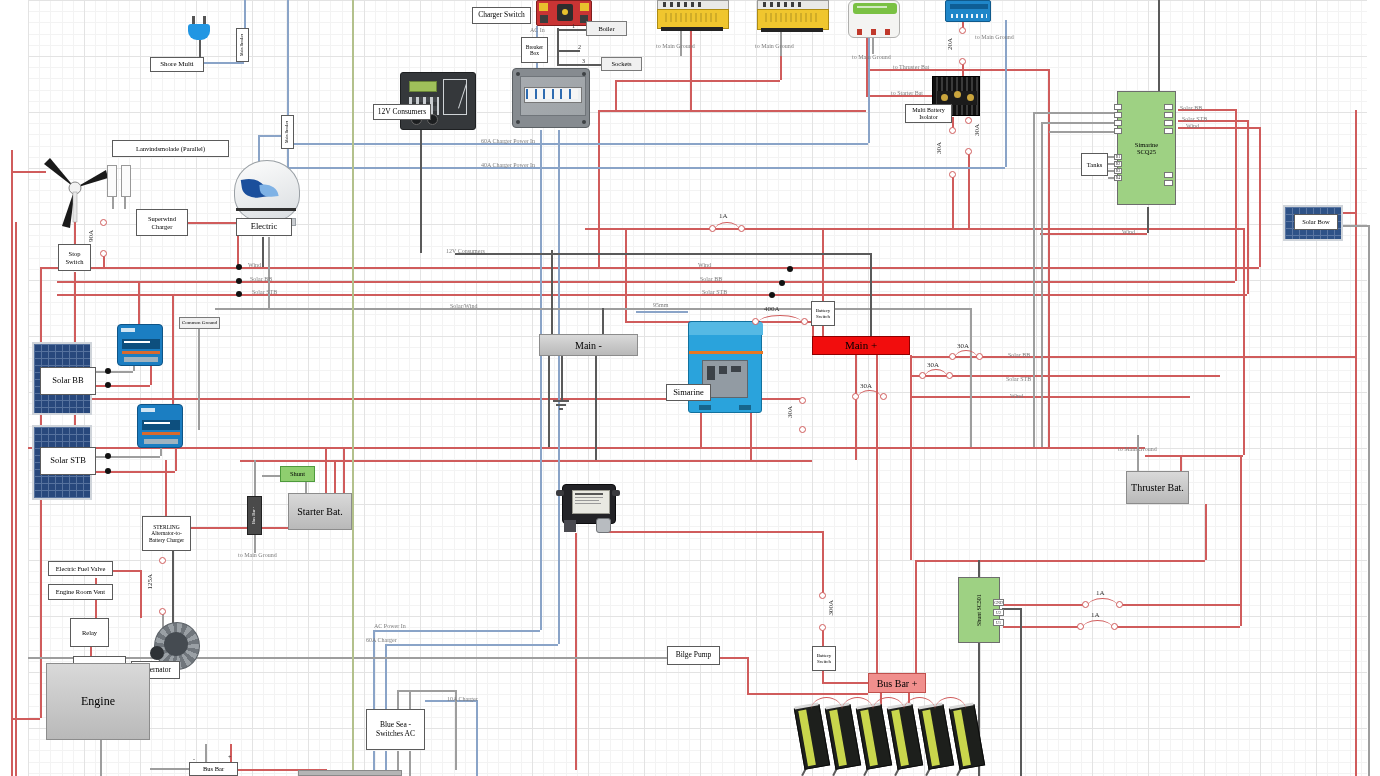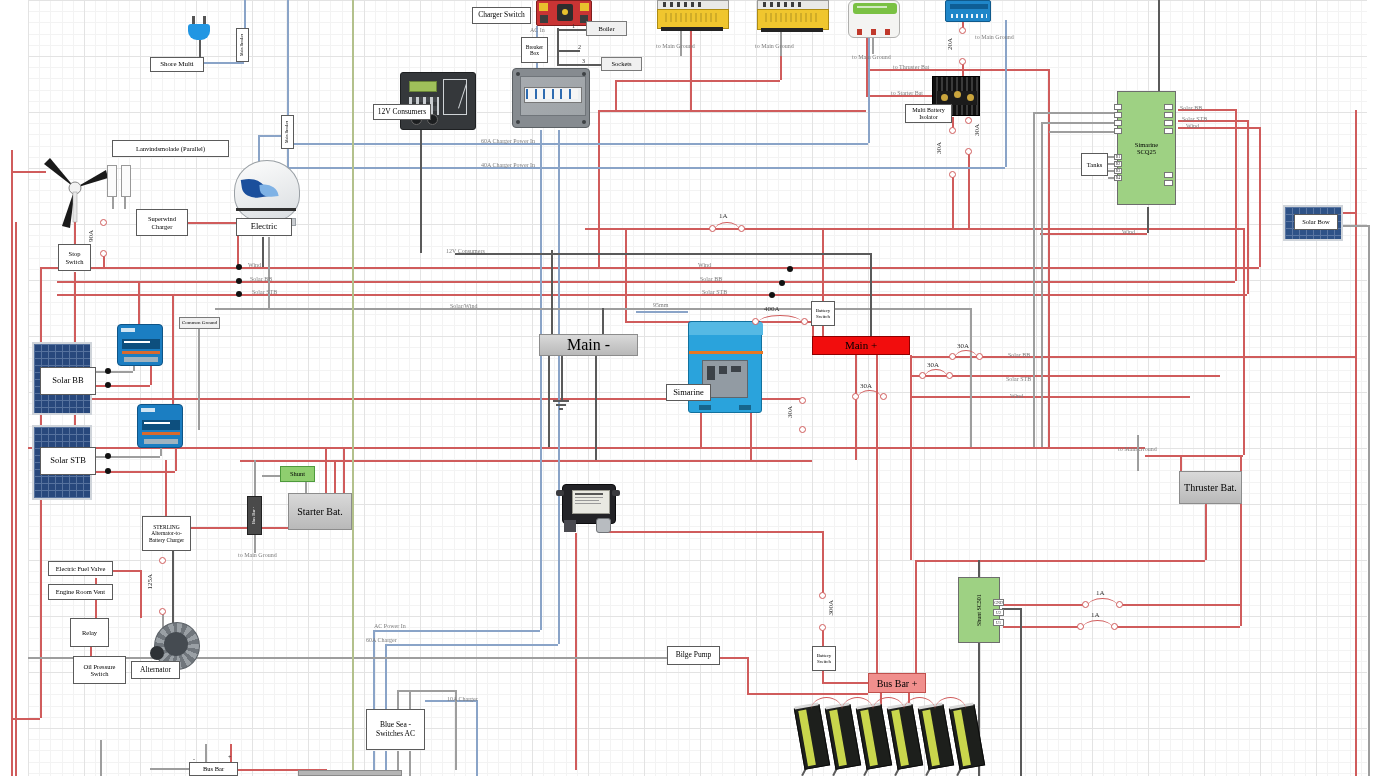--- a/index.html
+++ b/index.html
@@ -419,23 +419,24 @@
     <div class="box st-w" style="left: 73px; top: 656px; width: 53px; height: 28px; font-size: 6.5px;">Oil Pressure
 Switch</div>
     <div class="box st-w" style="left: 131px; top: 661px; width: 49px; height: 18px; font-size: 7.5px;">Alternator</div>
     <div class="box st-w" style="left: 142px; top: 516px; width: 49px; height: 35px; font-size: 5.5px;">STERLING
 Alternator-to-
 Battery Charger</div>
     <div class="box st-w" style="left: 667px; top: 646px; width: 53px; height: 19px; font-size: 7.5px;">Bilge Pump</div>
     <div class="box st-w" style="left: 366px; top: 709px; width: 59px; height: 41px; font-size: 7.5px;">Blue Sea -
 Switches AC</div>
     <div class="box st-w" style="left: 189px; top: 762px; width: 49px; height: 14px; font-size: 6.5px;">Bus Bar</div>
-    <div class="box st-gray" style="left: 1179px; top: 471px; width: 63px; height: 33px; font-size: 10px;">Thruster Bat.</div>
+    <div class="box st-gray" style="left: 1126px; top: 471px; width: 63px; height: 33px; font-size: 10px;">Thruster Bat.</div>
     <div class="box st-gray" style="left: 288px; top: 493px; width: 64px; height: 37px; font-size: 10px;">Starter Bat.</div>
-    <div class="box st-gray" style="left: 539px; top: 334px; width: 99px; height: 22px; font-size: 16px;">Main -</div>
+    <div class="box st-gray" style="left: 46px; top: 663px; width: 104px; height: 77px; font-size: 12px;">Engine</div>
+    <div class="box st-gray" style="left: 539px; top: 334px; width: 99px; height: 22px; font-size: 10px;">Main -</div>
     <div class="box st-red" style="left: 812px; top: 336px; width: 98px; height: 19px; font-size: 11px;">Main +</div>
     <div class="box st-pink" style="left: 868px; top: 673px; width: 58px; height: 20px; font-size: 10px;">Bus Bar +</div>
     <div class="box st-green" style="left: 280px; top: 466px; width: 35px; height: 16px; font-size: 6.5px;">Shunt</div>
     <div class="box st-gpanel" style="left: 1117px; top: 91px; width: 59px; height: 114px; font-size: 6.5px;">Simarine
 SCQ25</div>
     <div class="box vtext st-gpanel" style="left: 958px; top: 577px; width: 42px; height: 66px; font-size: 6px;">Shunt SC501</div>
     <div class="box vtext st-dark" style="left: 247px; top: 496px; width: 15px; height: 39px; font-size: 4.5px;">Bus Bar -</div>
     <div class="box vtext st-w" style="left: 236px; top: 28px; width: 13px; height: 34px; font-size: 4px;">Main Breaker</div>
     <div class="box vtext st-w" style="left: 281px; top: 115px; width: 13px; height: 34px; font-size: 4px;">Main Breaker</div>
     <div class="wl c-g" style="left: 530px; top: 27px;">AC In</div>

